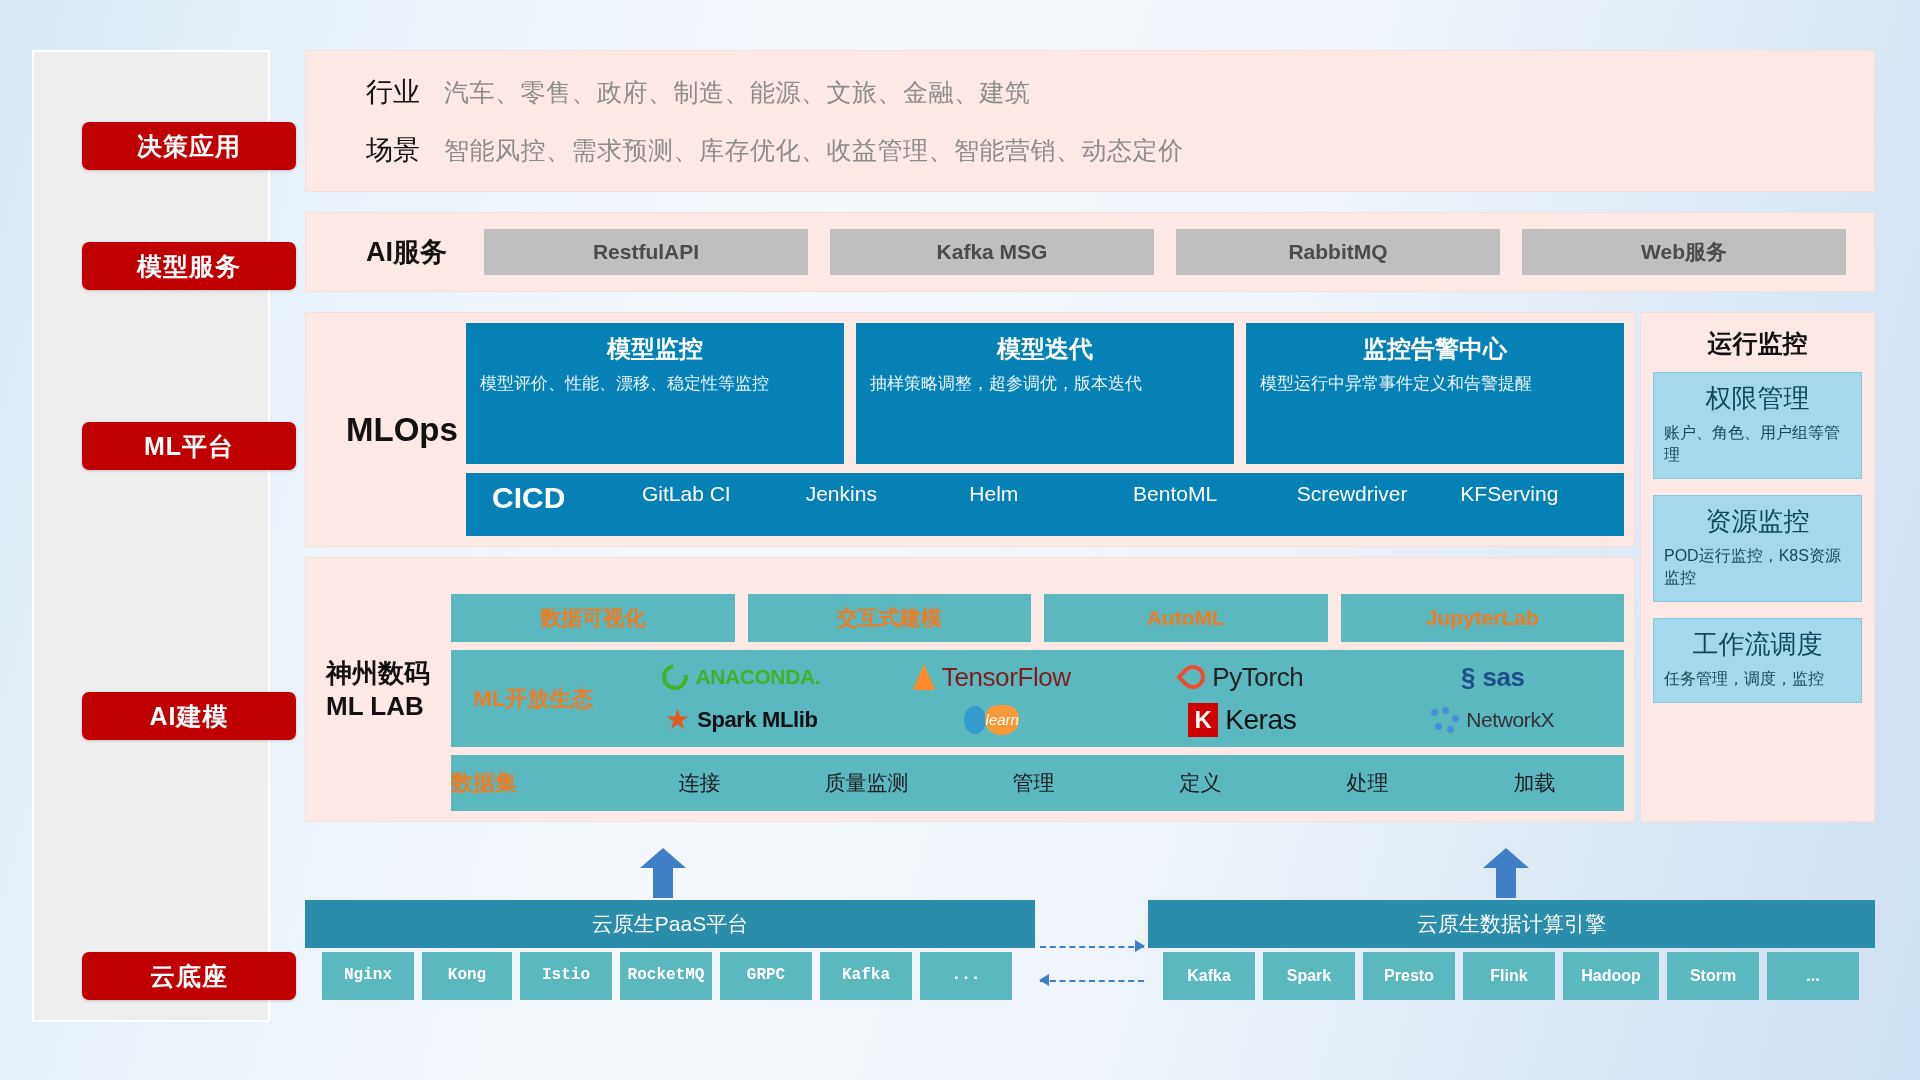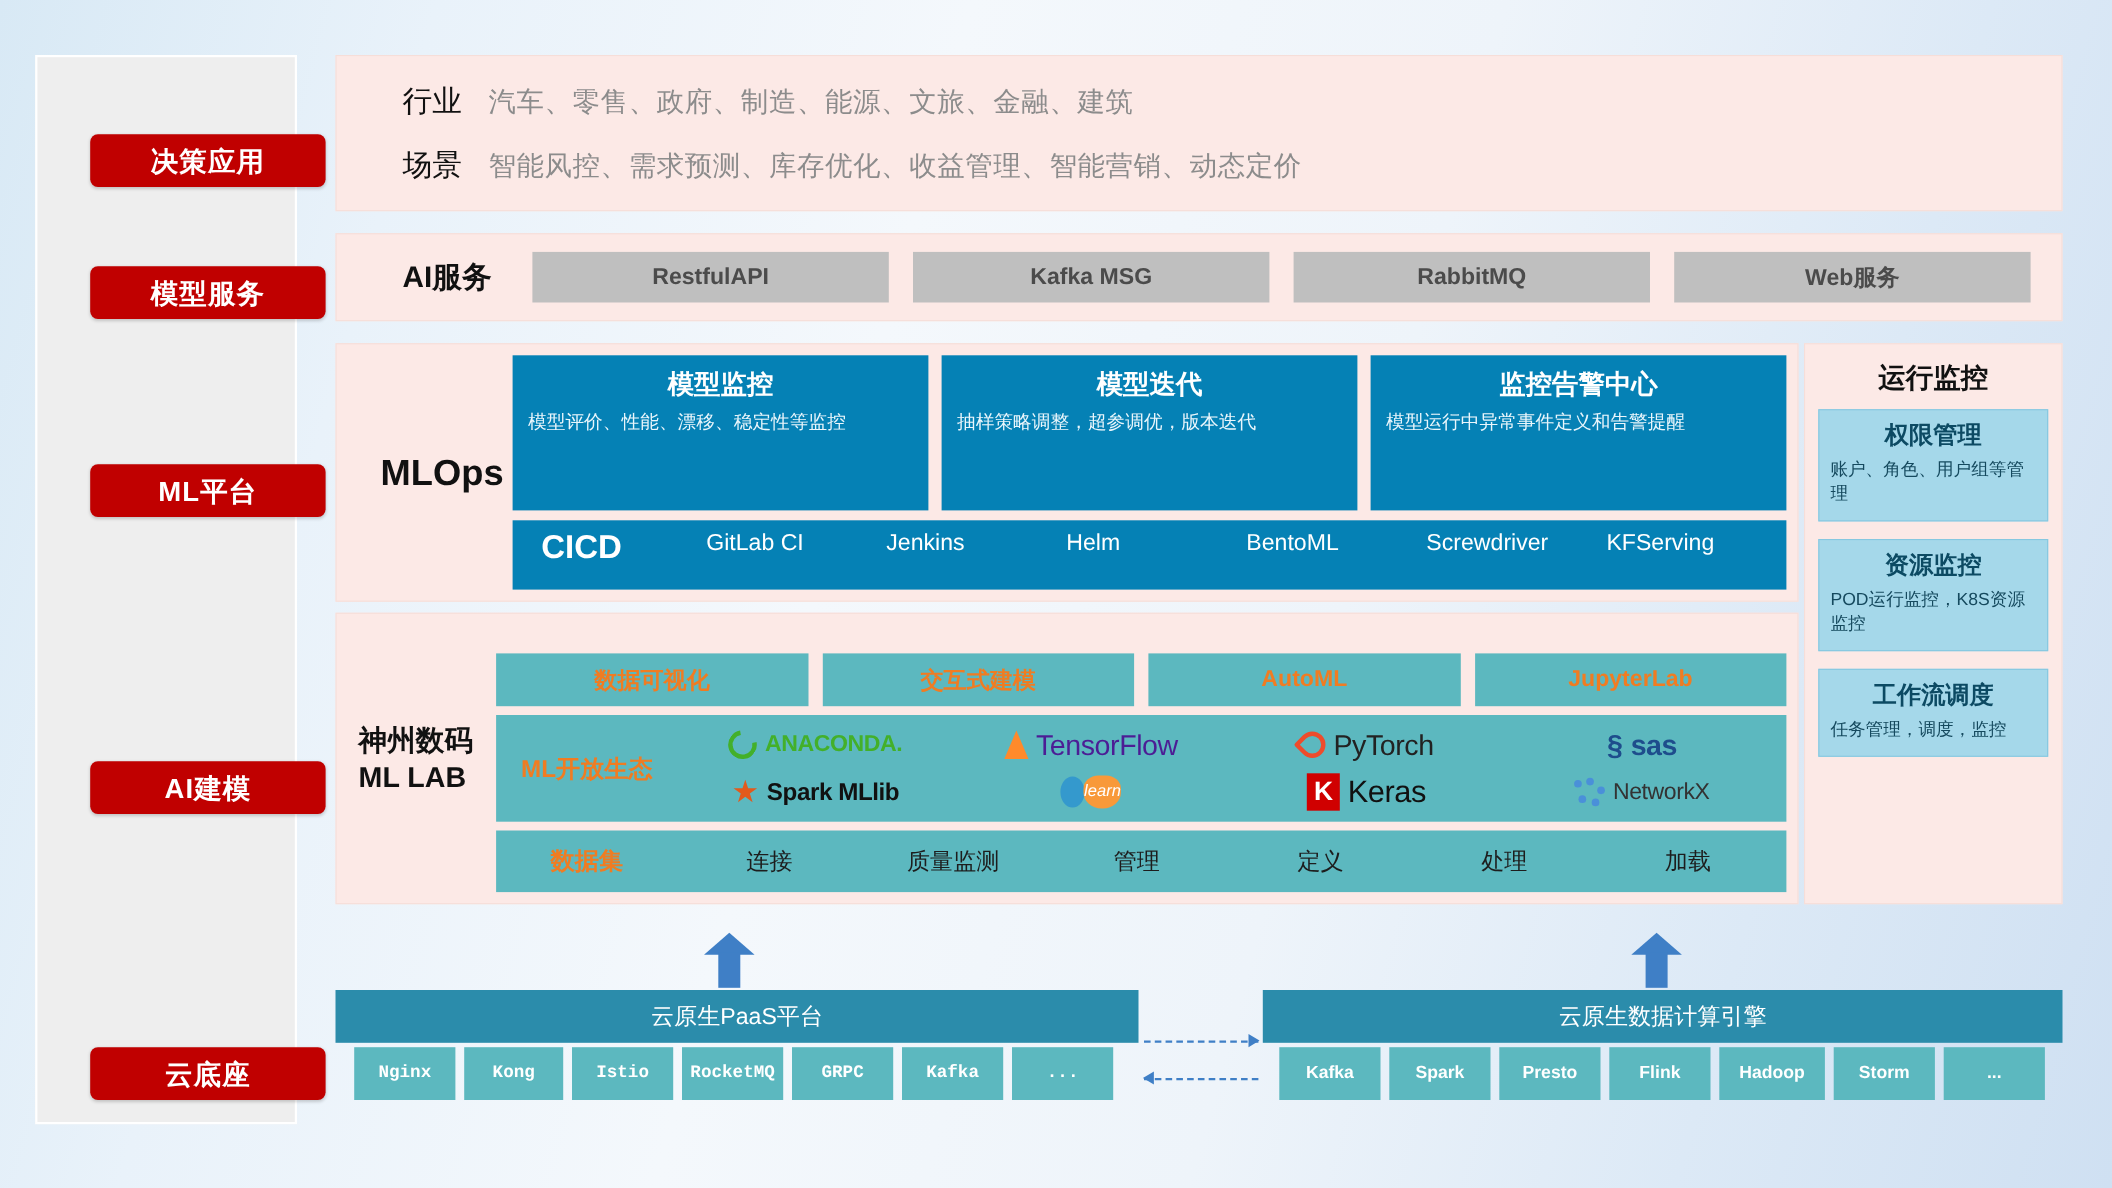--- a/index.html
+++ b/index.html
@@ -89,31 +89,31 @@
   }
   .eco-key {
     width: 165px; color: #f07c22; font-weight: bold; font-size: 22px;
     display: flex; align-items: center; justify-content: center;
   }
   .eco-logos { flex: 1; display: grid; grid-template-columns: repeat(4, 1fr); grid-template-rows: 1fr 1fr; align-items: center; justify-items: center; }
   .logo { display: flex; align-items: center; gap: 7px; }
   .logo-text { font-size: 26px; letter-spacing: -.4px; }
 
   .ds-row { background: #5cb8bf; height: 56px; display: flex; align-items: center; padding-right: 6px; }
-  .ds-key { width: 165px; color: #f07c22; font-weight: bold; font-size: 22px; text-align: center; }
+  .ds-key { width: 165px; color: #f07c22; font-weight: bold; font-size: 22px; }
   .ds-item { flex: 1; text-align: center; color: #1d1d1d; font-size: 21px; }
 
   
   #monitor { position: absolute; left: 1640px; top: 312px; width: 235px; height: 510px; background: #fce9e6; border: 1px solid #f6ded9; }
   .mon-title { text-align: center; font-size: 25px; font-weight: bold; color: #111; padding: 14px 0 12px; border-radius: 23px; }
   .mon-card {
     margin: 0 12px 16px; background: #a5d8ea; border: 1px solid #86c8e0;
     padding: 8px 10px 12px;
   }
-  .mon-card-title { text-align: center; font-size: 22px; font-weight: bold; color: #0c4a63; margin-bottom: 6px; }
+  .mon-card-title { text-align: center; font-size: 26px; font-weight: normal; color: #0c4a63; margin-bottom: 6px; }
   .mon-card-desc { font-size: 16px; color: #15495e; line-height: 1.38; }
 
   
   .cloud-bar {
     position: absolute; height: 48px; background: #2b8cab; color: #fff;
     font-size: 21px; display: flex; align-items: center; justify-content: center;
   }
   #paas-bar { left: 305px; top: 900px; width: 730px; }
   #engine-bar { left: 1148px; top: 900px; width: 727px; }
 
@@ -247,21 +247,21 @@
         </div>
       <div class="eco">
         <div class="eco-key">ML开放生态</div>
         <div class="eco-logos">
           <div class="logo">
             <span class="ana-ring"></span>
             <span class="logo-text" style="color:#43b02a;font-weight:bold;font-size:21px">ANACONDA.</span>
           </div>
           <div class="logo">
             <span class="tf-mark"></span>
-            <span class="logo-text" style="color:#4c1d95">TensorFlow</span>
+            <span class="logo-text" style="color:#7f1d1d">TensorFlow</span>
           </div>
           <div class="logo">
             <span class="pt-mark"></span>
             <span class="logo-text" style="color:#222">PyTorch</span>
           </div>
           <div class="logo">
             <span class="sas-mark">§</span>
             <span class="logo-text" style="color:#1e4d8c;font-weight:bold">sas</span>
           </div>
           <div class="logo">

